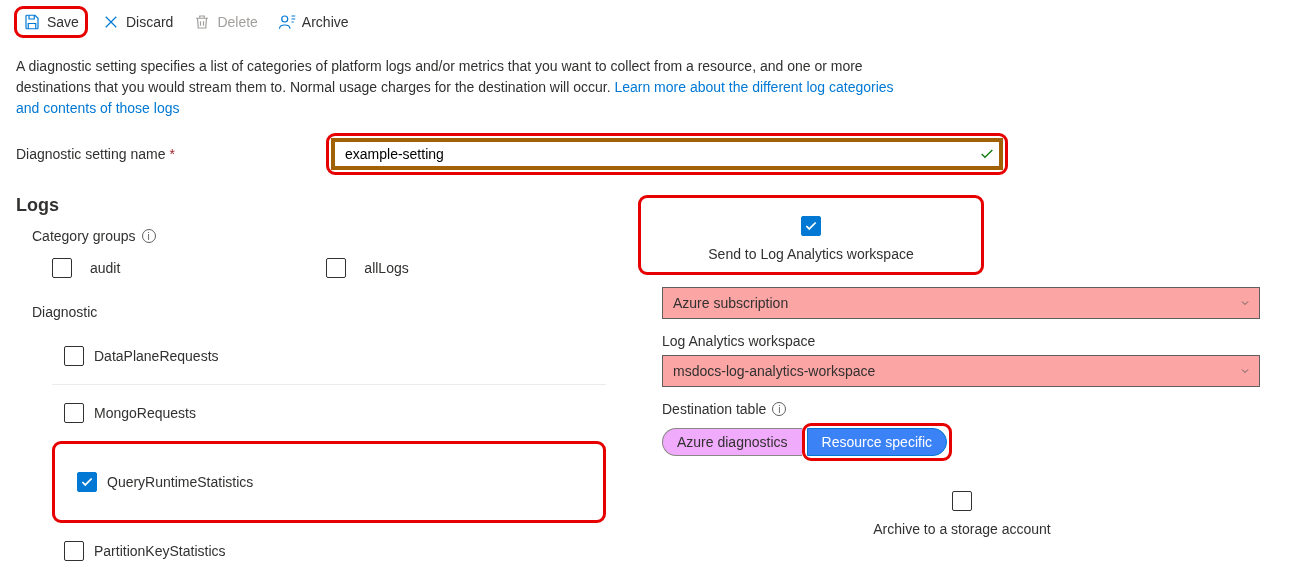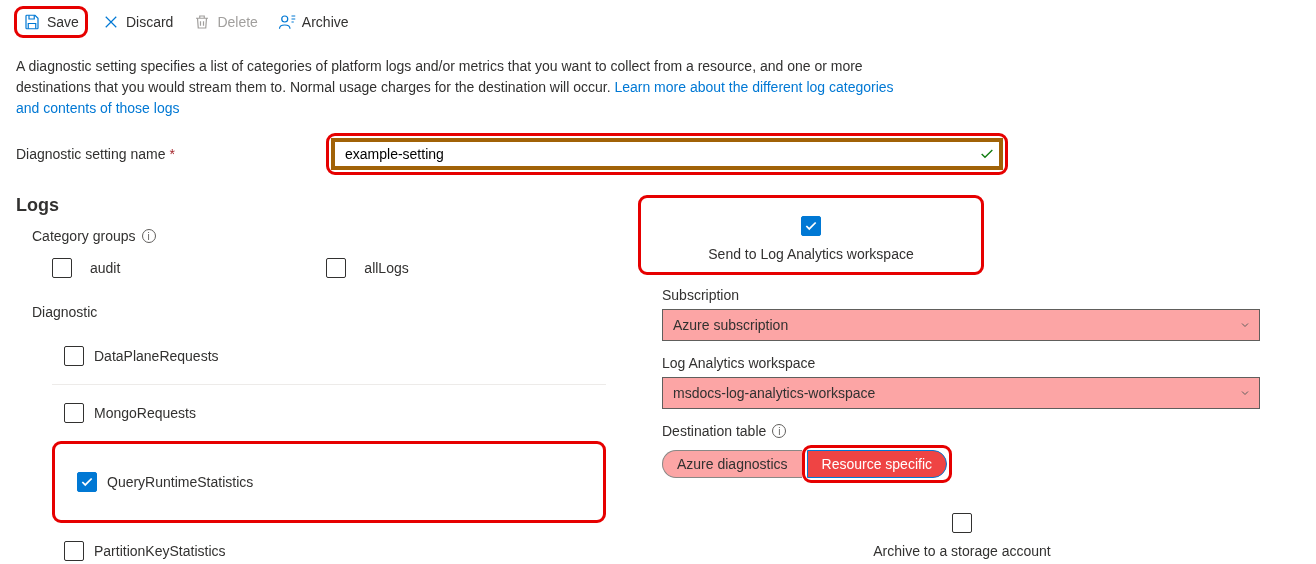--- a/index.html
+++ b/index.html
@@ -133,29 +133,29 @@
     position: absolute;
     right: 8px;
     top: 50%;
     transform: translateY(-50%);
     color: #605e5c;
   }
   .pill {
     padding: 4px 14px;
     border: 1px solid #8a8886;
     font-size: 14px;
-    background: #fca5a5;
+    background: #f0abfc;
     cursor: pointer;
     height: 28px;
     display:inline-flex;
     align-items:center;
   }
   .pill.left { border-radius: 14px 0 0 14px; border-right: none; }
   .pill.right { border-radius: 0 14px 14px 0; }
-  .pill.selected { background: #ef4444; color: #fff; border-color: #0078d4; }
+  .pill.selected { background: #3b82f6; color: #fff; border-color: #0078d4; }
   svg { display: block; }
   .hl-wrap { display:inline-block;border-radius:9px; }
 </style>
 </head>
 <body>
 
 <div class="toolbar">
   <span class="hl-wrap highlight-red">
     <button class="toolbar-btn">
       <span class="icon">
@@ -273,21 +273,20 @@
           <span class="checkbox checked">
             <svg width="14" height="14" viewBox="0 0 24 24" fill="none" stroke="#fff" stroke-width="3">
                 <path d="M4 12l5 5L20 6"></path>
               </svg>
           </span>
           <span>Send to Log Analytics workspace</span>
         </div>
       </span>
 
       <div class="dest-sub">
-        <div class="dest-label">Subscription</div>
         <div class="select">
           <span>Azure subscription</span>
           <span class="chev">
             <svg width="12" height="12" viewBox="0 0 24 24" fill="none" stroke="currentColor" stroke-width="2">
                 <path d="M6 9l6 6 6-6"></path>
               </svg>
           </span>
         </div>
 
         <div class="dest-label" style="margin-top:14px;">Log Analytics workspace</div>

